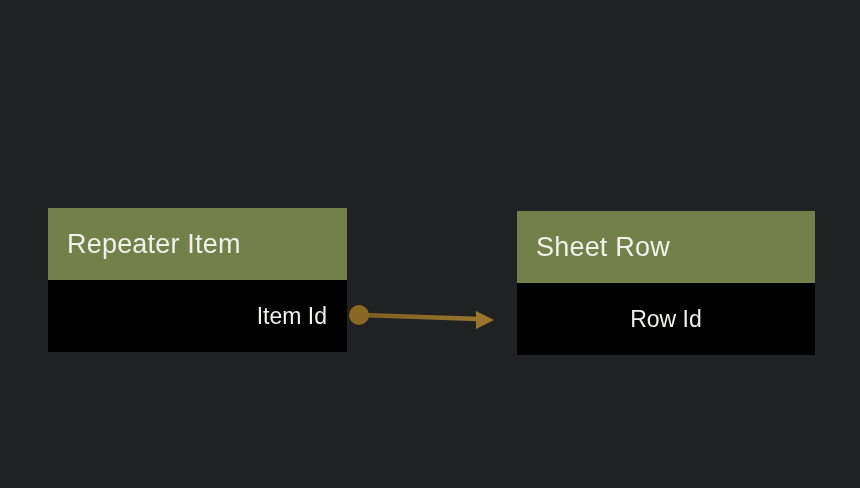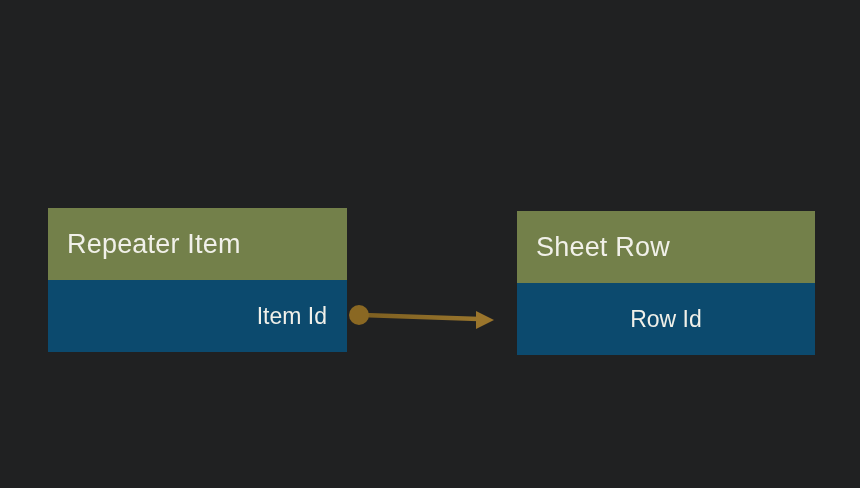--- a/index.html
+++ b/index.html
@@ -31,21 +31,21 @@
     padding: 0 19px;
     background: #73804A;
     box-sizing: border-box;
     font-size: 27px;
     color: #F1F0E9;
     letter-spacing: 0.2px;
     white-space: nowrap;
   }
   .node-body {
     flex: 1;
-    background: #0c4a6e;
+    background: #000000;
     display: flex;
     flex-direction: column;
   }
   .node-field {
     height: 72px;
     display: flex;
     align-items: center;
     padding: 0 20px;
     box-sizing: border-box;
     font-size: 23px;

